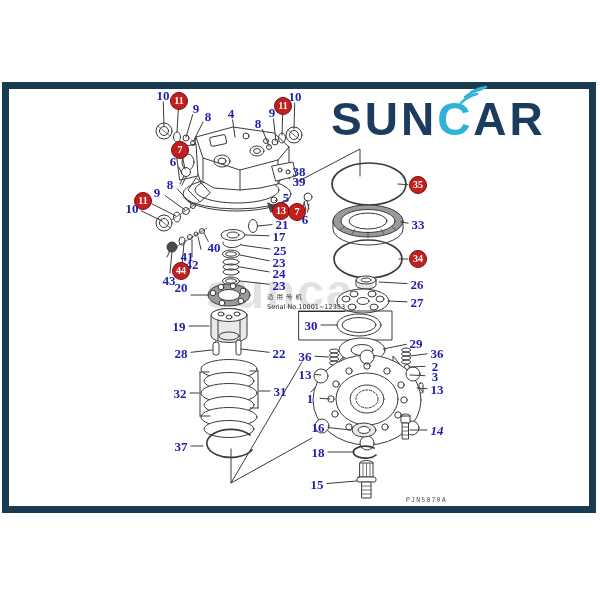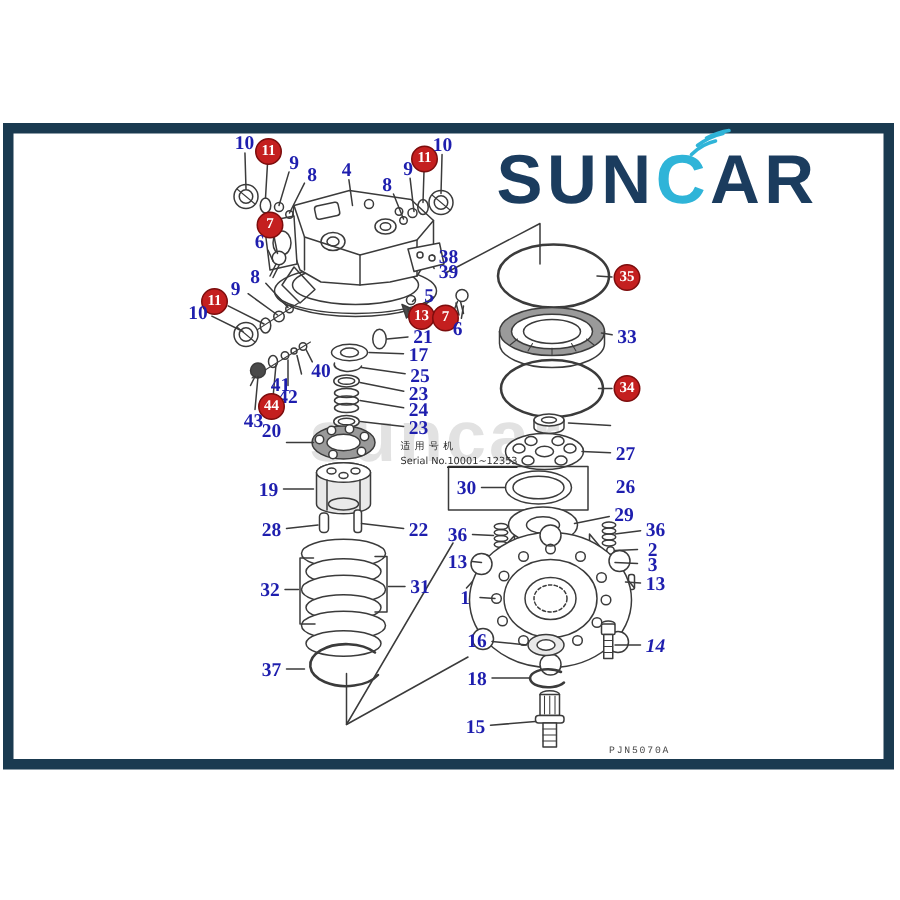--- a/index.html
+++ b/index.html
@@ -419,21 +419,21 @@
       <span class="callout" style="left: 181px; top: 287px;">20</span>
       <span class="callout" style="left: 179px; top: 326px;">19</span>
       <span class="callout" style="left: 181px; top: 353px;">28</span>
       <span class="callout" style="left: 279px; top: 353px;">22</span>
       <span class="callout" style="left: 180px; top: 393px;">32</span>
       <span class="callout" style="left: 280px; top: 391px;">31</span>
       <span class="callout" style="left: 181px; top: 446px;">37</span>
       <span class="callout red" style="left: 418px; top: 185px;">35</span>
       <span class="callout" style="left: 418px; top: 224px;">33</span>
       <span class="callout red" style="left: 418px; top: 259px;">34</span>
-      <span class="callout" style="left: 417px; top: 284px; margin-top: 40px;">26</span>
+      <span class="callout" style="left: 417px; top: 284px;">26</span>
       <span class="callout" style="left: 417px; top: 302px; text-align: right;">27</span>
       <span class="callout" style="left: 311px; top: 325px;">30</span>
       <span class="callout" style="left: 416px; top: 343px;">29</span>
       <span class="callout" style="left: 305px; top: 356px;">36</span>
       <span class="callout" style="left: 305px; top: 374px;">13</span>
       <span class="callout" style="left: 437px; top: 353px;">36</span>
       <span class="callout" style="left: 435px; top: 366px;">2</span>
       <span class="callout" style="left: 435px; top: 376px;">3</span>
       <span class="callout" style="left: 437px; top: 389px;">13</span>
       <span class="callout" style="left: 310px; top: 398px;">1</span>

